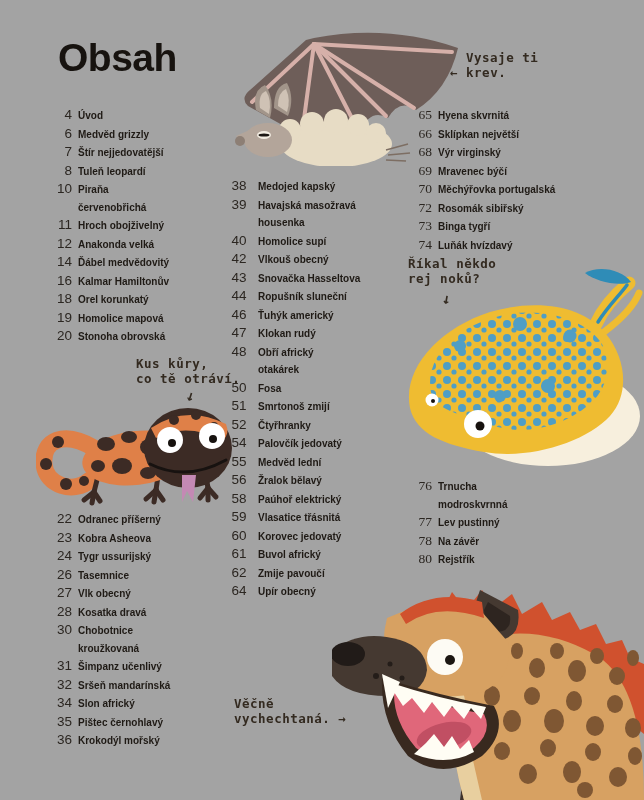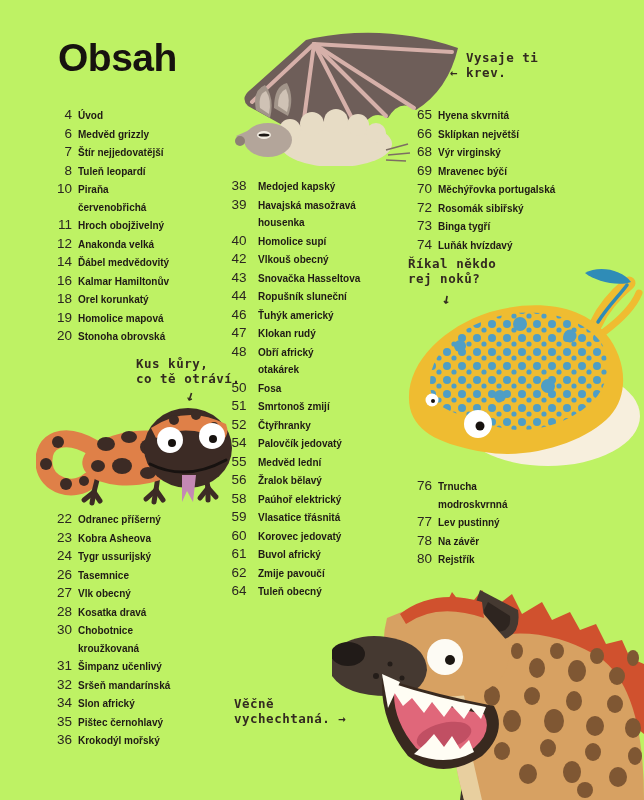--- a/index.html
+++ b/index.html
@@ -1,25 +1,25 @@
 <!DOCTYPE html>
 <html><head>
 <meta charset="utf-8">
 <style>
   html,body{margin:0;padding:0;}
   body{width:644px;height:800px;overflow:hidden;font-family:"Liberation Sans",sans-serif;}
-  .page{position:absolute;top:0;left:0;width:644px;height:800px;background:#bef264;overflow:hidden;}
+  .page{position:absolute;top:0;left:0;width:644px;height:800px;background:#a3a3a3;overflow:hidden;}
   .page-title{position:absolute;left:58px;top:36px;font-size:39px;font-weight:800;letter-spacing:-0.5px;color:#17130f;}
   .toc-col{position:absolute;}
   .toc-row{display:flex;align-items:baseline;}
   .toc-num{flex:0 0 auto;text-align:right;font-size:13.5px;font-weight:400;color:#2b2621;line-height:17.5px;}
   .toc-label{font-size:10px;font-weight:700;color:#1f1a15;line-height:17.5px;margin-left:6px;white-space:pre-line;}
   .col1 .toc-num{width:26px;}
   .col2 .toc-num{width:26px;text-align:center;}
-  .col3 .toc-num{width:22px;}
+  .col3 .toc-num{width:22px;font-family:Liberation Serif, serif;}
   .note{position:absolute;font-family:"DejaVu Sans Mono",monospace;font-size:12.5px;font-weight:700;color:#332a20;line-height:15px;letter-spacing:0.5px;}
   .note .ind{display:block;margin-left:16px;text-align:right;}
   .note .arrow{position:absolute;font-size:15px;}
   svg{position:absolute;display:block;}
 </style>
 </head>
 <body>
 
 <div class="page">
 
@@ -246,21 +246,21 @@
       <div class="toc-row">
         <span class="toc-num">61</span>
         <span class="toc-label">Buvol africký</span>
       </div>
       <div class="toc-row">
         <span class="toc-num">62</span>
         <span class="toc-label">Zmije pavoučí</span>
       </div>
       <div class="toc-row">
         <span class="toc-num">64</span>
-        <span class="toc-label">Tuleň obecný</span>
+        <span class="toc-label">Upír obecný</span>
       </div>
     </div>
   <div class="toc-col col3" style="left:410px;top:106px;width:230px;">
       <div class="toc-row">
         <span class="toc-num">65</span>
         <span class="toc-label">Hyena skvrnitá</span>
       </div>
       <div class="toc-row">
         <span class="toc-num">66</span>
         <span class="toc-label">Sklípkan největší</span>

